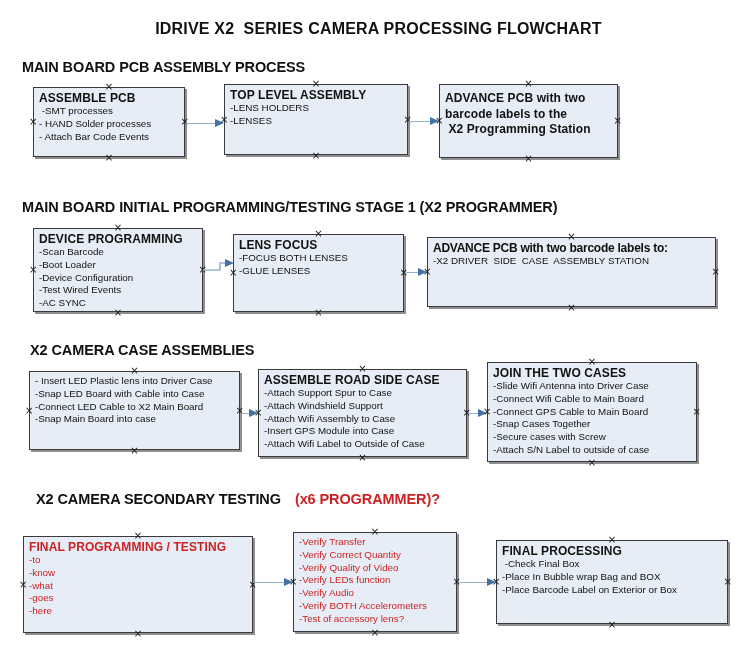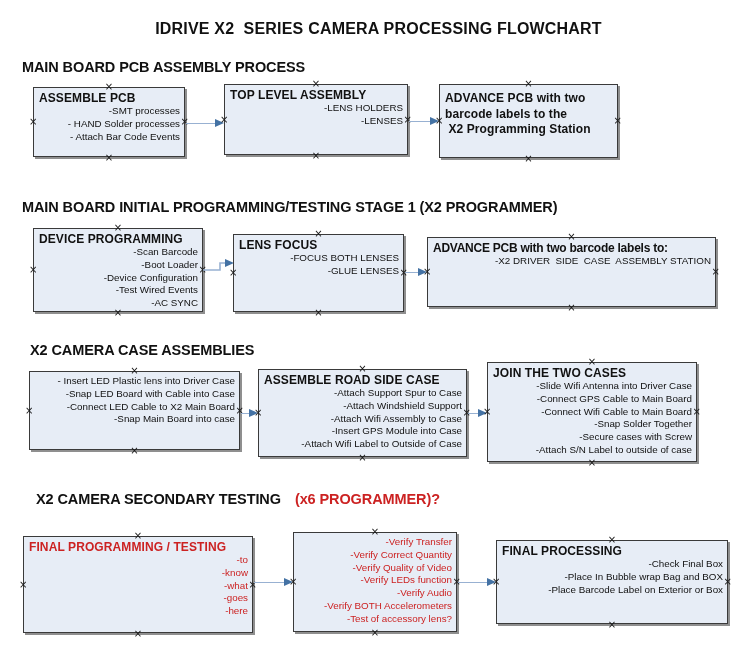--- a/index.html
+++ b/index.html
@@ -22,21 +22,21 @@
 
   .fbox{
     position:absolute;background:var(--box-fill,#e7edf6);
     border:1.5px solid var(--box-border,#3a3a3a);
     box-shadow:2px 2px 0 var(--box-shadow,#8f8f8f);
     padding:3px 4px 2px 5px;box-sizing:border-box;overflow:visible;
   }
   .fbox-title{font-size:12px;font-weight:bold;line-height:14px;white-space:pre-wrap;letter-spacing:.1px;}
   .fbox-title.multi{line-height:15.5px;}
   .fbox-title.tight{letter-spacing:-0.25px;}
-  .fbox-item{font-size:9.8px;line-height:12.8px;white-space:pre-wrap;text-align:right;}
+  .fbox-item{font-size:9.8px;line-height:12.8px;white-space:pre-wrap;}
   .red-box .fbox-title,.red-box .fbox-item{color:var(--red-text,#cc2222);}
 
   #box-a{left:33px; top:87px; width:152px;height:70px;}
   #box-b{left:224px;top:84px; width:184px;height:71px;}
   #box-c{left:439px;top:84px; width:179px;height:74px;padding-top:6px;}
   #box-d{left:33px; top:228px;width:170px;height:84px;}
   #box-e{left:233px;top:234px;width:171px;height:78px;}
   #box-f{left:427px;top:237px;width:289px;height:70px;}
   #box-g{left:29px; top:371px;width:211px;height:79px;}
   #box-h{left:258px;top:369px;width:209px;height:88px;}
@@ -201,23 +201,23 @@
       <span class="cp cp-r">×</span>
     </div>
   <div class="arrow" id="arr-hi">
     <div class="arrow-line"></div>
     <div class="arrow-head"></div>
   </div>
   <div class="fbox" id="box-i">
     <div class="fbox-title">JOIN THE TWO CASES</div>
     <div>
         <div class="fbox-item">-Slide Wifi Antenna into Driver Case</div>
+        <div class="fbox-item">-Connect Wifi Cable to Main Board</div>
         <div class="fbox-item">-Connect GPS Cable to Main Board</div>
-        <div class="fbox-item">-Connect Wifi Cable to Main Board</div>
-        <div class="fbox-item">-Snap Solder Together</div>
+        <div class="fbox-item">-Snap Cases Together</div>
         <div class="fbox-item">-Secure cases with Screw</div>
         <div class="fbox-item">-Attach S/N Label to outside of case</div>
       </div>
   <span class="cp cp-t">×</span>
       <span class="cp cp-b">×</span>
       <span class="cp cp-l">×</span>
       <span class="cp cp-r">×</span>
     </div>
 
   <div class="fbox red-box" id="box-j">

